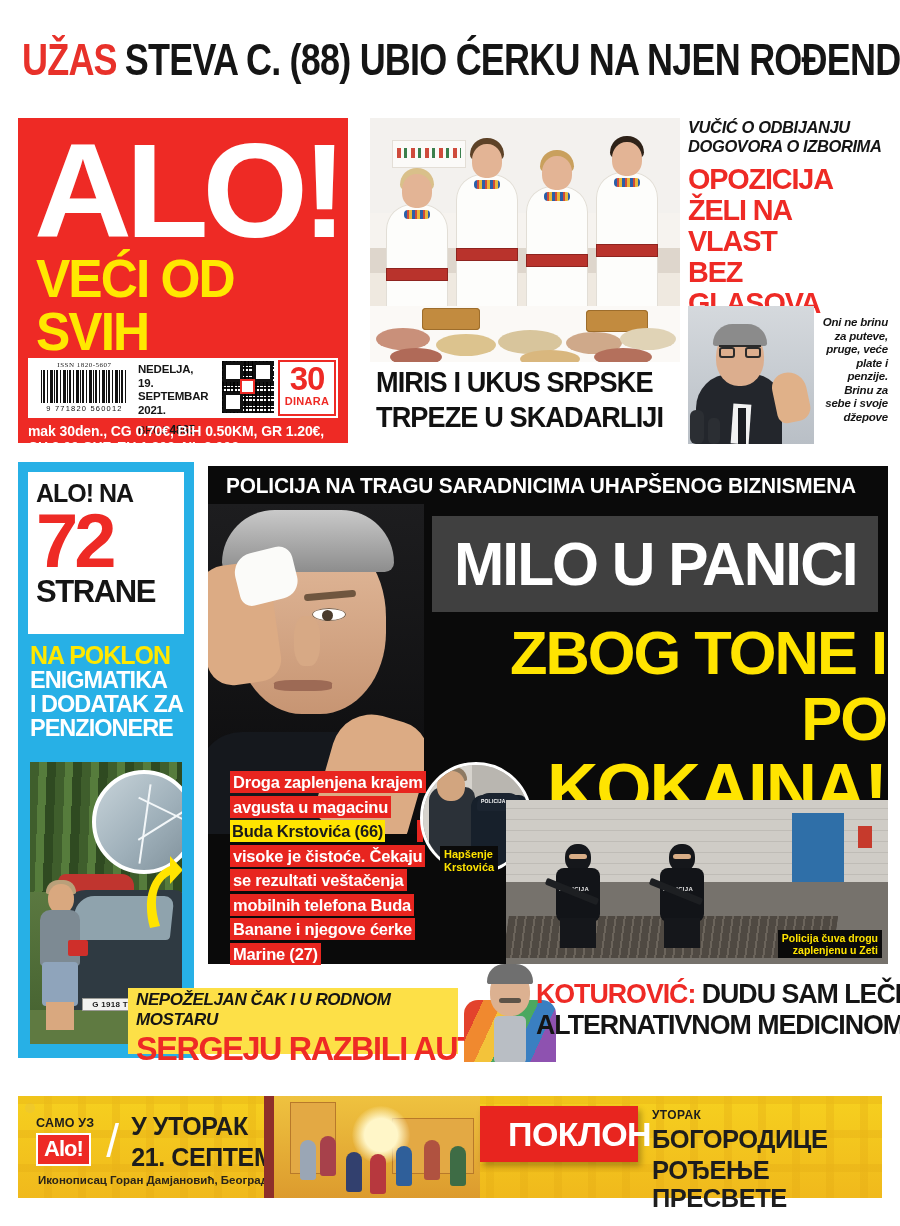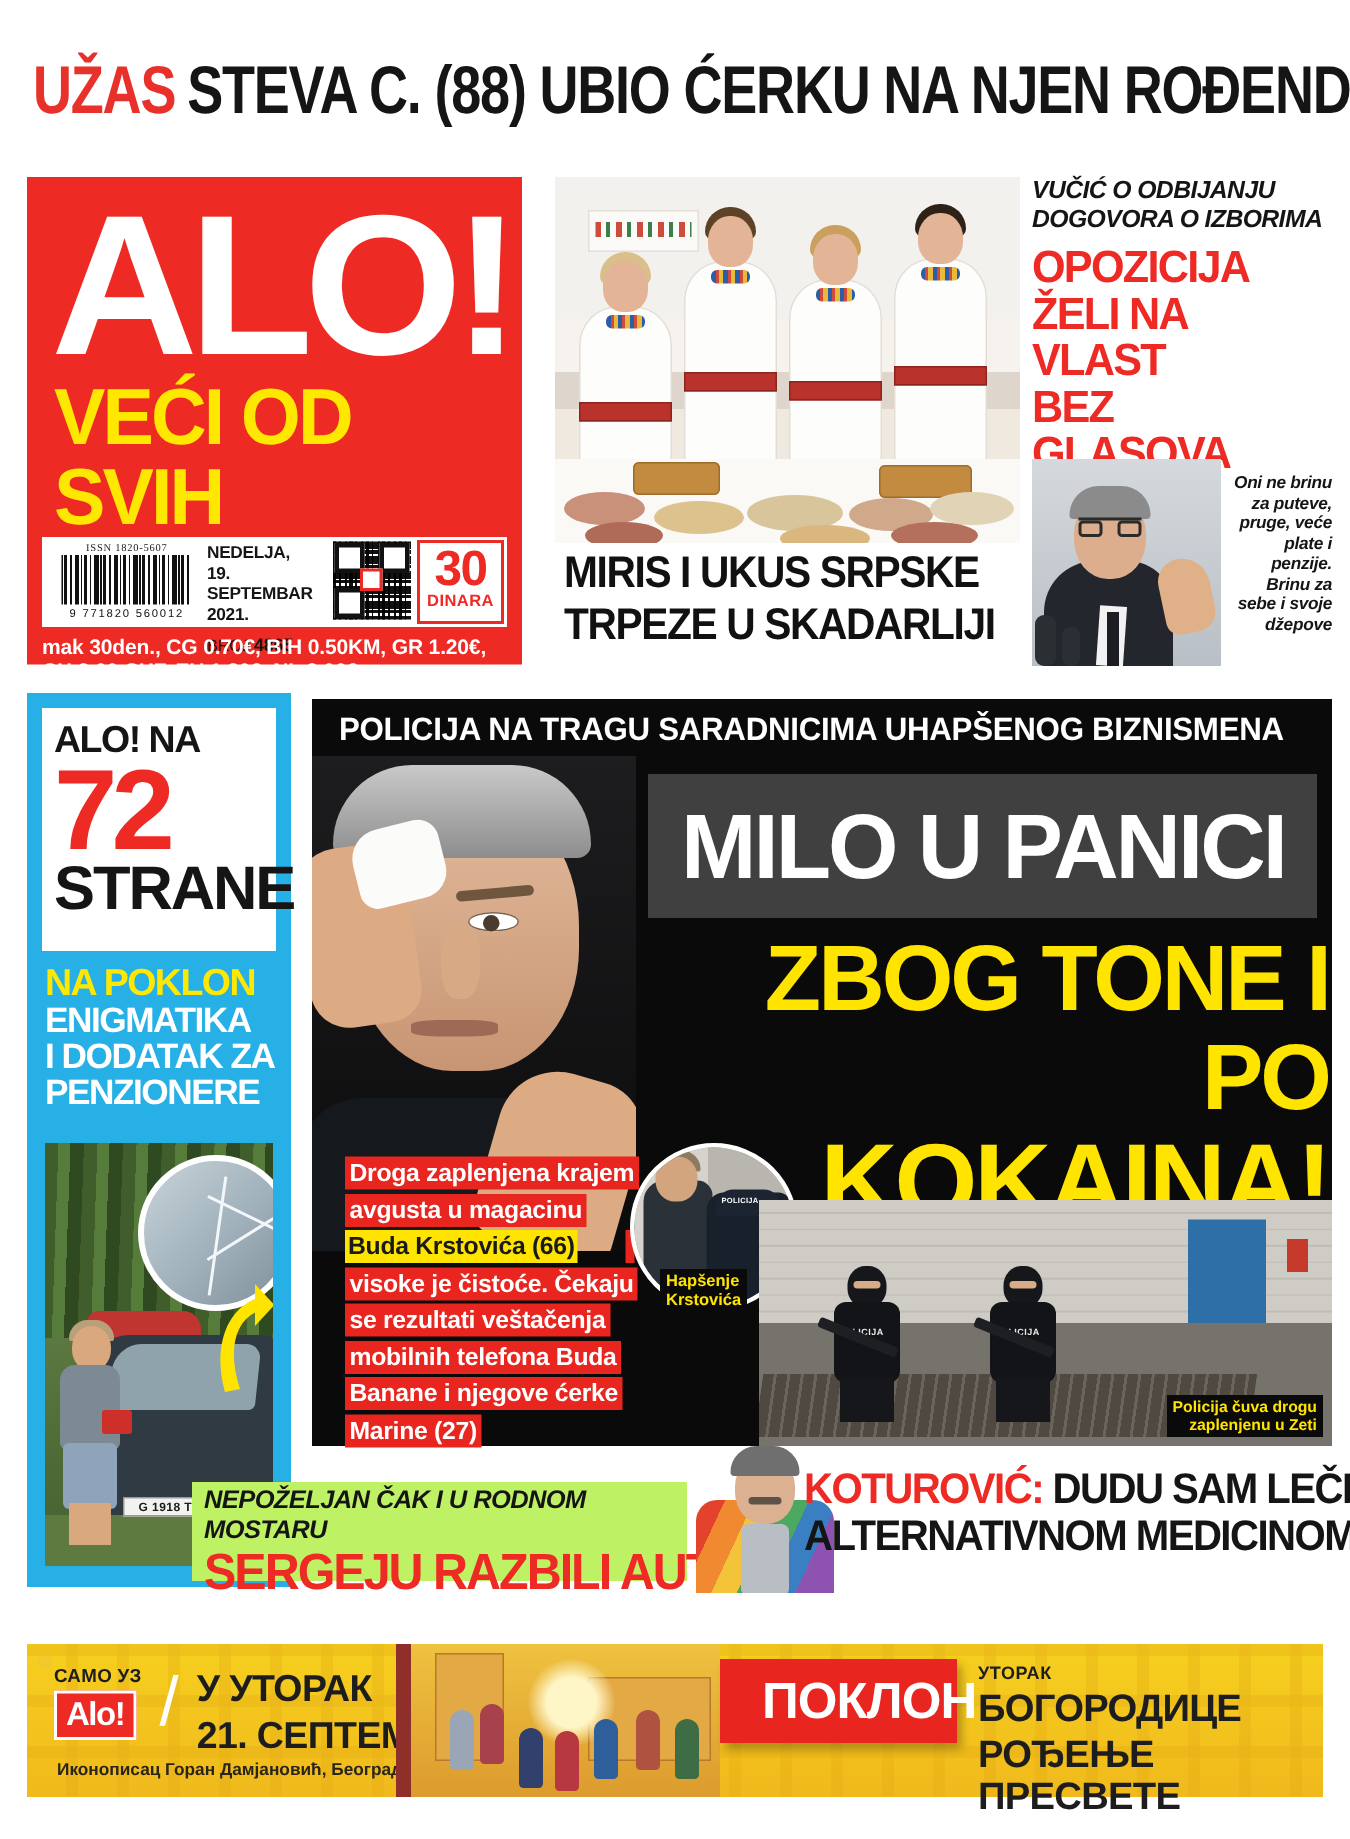--- a/index.html
+++ b/index.html
@@ -111,21 +111,21 @@
   .v-mic2{position:absolute;left:20px;bottom:0;width:12px;height:26px;background:#2b2e33;border-radius:5px;}
   .v-cap{position:absolute;right:0;bottom:20px;width:72px;color:#151515;font-style:italic;
          font-weight:bold;font-size:11.5px;line-height:13.5px;text-align:right;letter-spacing:-.2px;}
 
   
   .sidebar{position:absolute;left:18px;top:462px;width:176px;height:596px;background:#27b0e6;}
   .sb-white{position:absolute;left:10px;top:10px;width:156px;height:162px;background:#fff;
             box-sizing:border-box;padding:8px 0 0 8px;}
   .sb-alona{color:#151515;font-weight:bold;font-size:25px;line-height:26px;letter-spacing:-1px;}
   .sb-72{color:#ee2a25;font-weight:bold;font-size:76px;line-height:66px;letter-spacing:-4px;margin-top:2px;}
-  .sb-strane{color:#151515;font-weight:bold;font-size:41px;line-height:32px;letter-spacing:-1.4px;margin-top:2px;}
+  .sb-strane{color:#151515;font-weight:bold;font-size:31px;line-height:32px;letter-spacing:-1.4px;margin-top:2px;}
   .sb-poklon{position:absolute;left:12px;top:180px;width:156px;}
   .sb-poklon .y{color:#ffe800;font-weight:bold;font-size:25px;line-height:26px;letter-spacing:-1px;}
   .sb-poklon .w{color:#fff;font-weight:bold;font-size:23.5px;line-height:24px;letter-spacing:-1px;}
   .sb-photo{position:absolute;left:12px;top:300px;width:152px;height:282px;overflow:hidden;
             background:linear-gradient(#6f8d4f,#43602f);}
   .sb-trees{position:absolute;left:0;top:0;width:100%;height:46%;
             background:repeating-linear-gradient(92deg,#3f5e2c 0 9px,#567c3c 9px 17px,#2f4a21 17px 26px);}
   .sb-ground{position:absolute;left:0;bottom:0;width:100%;height:12%;background:#5f7a41;}
   .sb-carRed{position:absolute;left:28px;top:112px;width:76px;height:36px;background:#c0352f;border-radius:8px 12px 2px 2px;}
   .sb-car{position:absolute;left:30px;top:128px;width:128px;height:122px;background:#2f3a42;
@@ -220,21 +220,21 @@
   .cop .torso:after{content:"POLICIJA";position:absolute;left:3px;top:18px;color:#e8e8e8;font-size:6px;font-weight:bold;letter-spacing:.3px;}
   .cop .headc{position:absolute;left:17px;top:2px;width:26px;height:28px;background:#15171b;border-radius:46%;}
   .cop .eyes{position:absolute;left:21px;top:12px;width:18px;height:5px;background:#d8ad86;border-radius:3px;}
   .cop .legs{position:absolute;left:12px;top:76px;width:36px;height:30px;background:#15171b;}
   .cop .gun{position:absolute;left:-4px;top:46px;width:56px;height:7px;background:#1d1f22;transform:rotate(22deg);border-radius:2px;}
   .cop1{left:42px;} .cop2{left:146px;}
   .police-cap{position:absolute;right:6px;bottom:6px;background:#0a0a0a;color:#ffe400;
               font-weight:bold;font-size:10.5px;line-height:12px;padding:2px 4px;text-align:right;}
 
   
-  .sergej{position:absolute;left:128px;top:988px;width:330px;height:66px;background:#bef264;
+  .sergej{position:absolute;left:128px;top:988px;width:330px;height:66px;background:#fde047;
           padding:2px 0 0 8px;box-sizing:border-box;}
   .sergej .k{color:#151515;font-weight:bold;font-style:italic;font-size:17px;line-height:20px;letter-spacing:-.4px;}
   .sergej .h{color:#ee2a25;font-weight:bold;font-size:34px;line-height:36px;letter-spacing:-1.4px;
              transform:scaleX(0.95);transform-origin:left top;white-space:nowrap;}
 
   
   .kot-photo{position:absolute;left:462px;top:962px;width:96px;height:100px;overflow:hidden;}
   .kp-jacket{position:absolute;left:2px;top:38px;width:92px;height:64px;border-radius:14px 14px 0 0;
              background:linear-gradient(115deg,#e3432c 0 16%,#f0892f 16% 32%,#f3c33a 32% 46%,#4ba860 46% 62%,#3a7fc1 62% 78%,#8e52b0 78% 100%);}
   .kp-shirt{position:absolute;left:32px;top:54px;width:32px;height:48px;background:#b9bec4;border-radius:5px;}
@@ -250,21 +250,21 @@
 
   
   .promo{position:absolute;left:18px;top:1096px;width:864px;height:102px;overflow:hidden;
          background:
            radial-gradient(circle at 12px 12px,#f0c92a 0 5px,transparent 5px),
            linear-gradient(#f6d01f,#f0b91c);}
   .promo-pattern{position:absolute;inset:0;opacity:.55;
      background-image:
        repeating-linear-gradient(0deg,transparent 0 26px,rgba(226,168,20,.55) 26px 34px),
        repeating-linear-gradient(90deg,transparent 0 26px,rgba(226,168,20,.55) 26px 34px);}
-  .promo-left{position:absolute;left:18px;top:14px;display:flex;align-items:flex-start;}
+  .promo-left{position:absolute;left:18px;top:14px;display:flex;align-items:center;}
   .samo{color:#1d1d1d;font-weight:bold;font-size:12.5px;line-height:14px;letter-spacing:.2px;}
   .alo-mini{display:inline-block;background:#ee2a25;color:#fff;font-weight:bold;font-size:22px;
             line-height:24px;padding:2px 6px 3px 6px;margin-top:3px;letter-spacing:-1px;
             border:2px solid #fff;box-sizing:content-box;}
   .promo-slash{color:#fff;font-size:46px;font-weight:300;margin:0 12px;line-height:48px;}
   .utorak{color:#1d1d1d;font-weight:bold;font-size:25px;line-height:29px;letter-spacing:-.4px;margin-top:2px;}
   .ikonopisac{position:absolute;left:20px;top:78px;color:#2a2419;font-size:11.5px;font-weight:bold;}
   .icon-art{position:absolute;left:246px;top:0;width:216px;height:102px;overflow:hidden;
             background:linear-gradient(#efc23f,#dc9b2e);}
   .ia-frame{position:absolute;left:0;top:0;width:10px;height:100%;background:#8e2f2a;}

